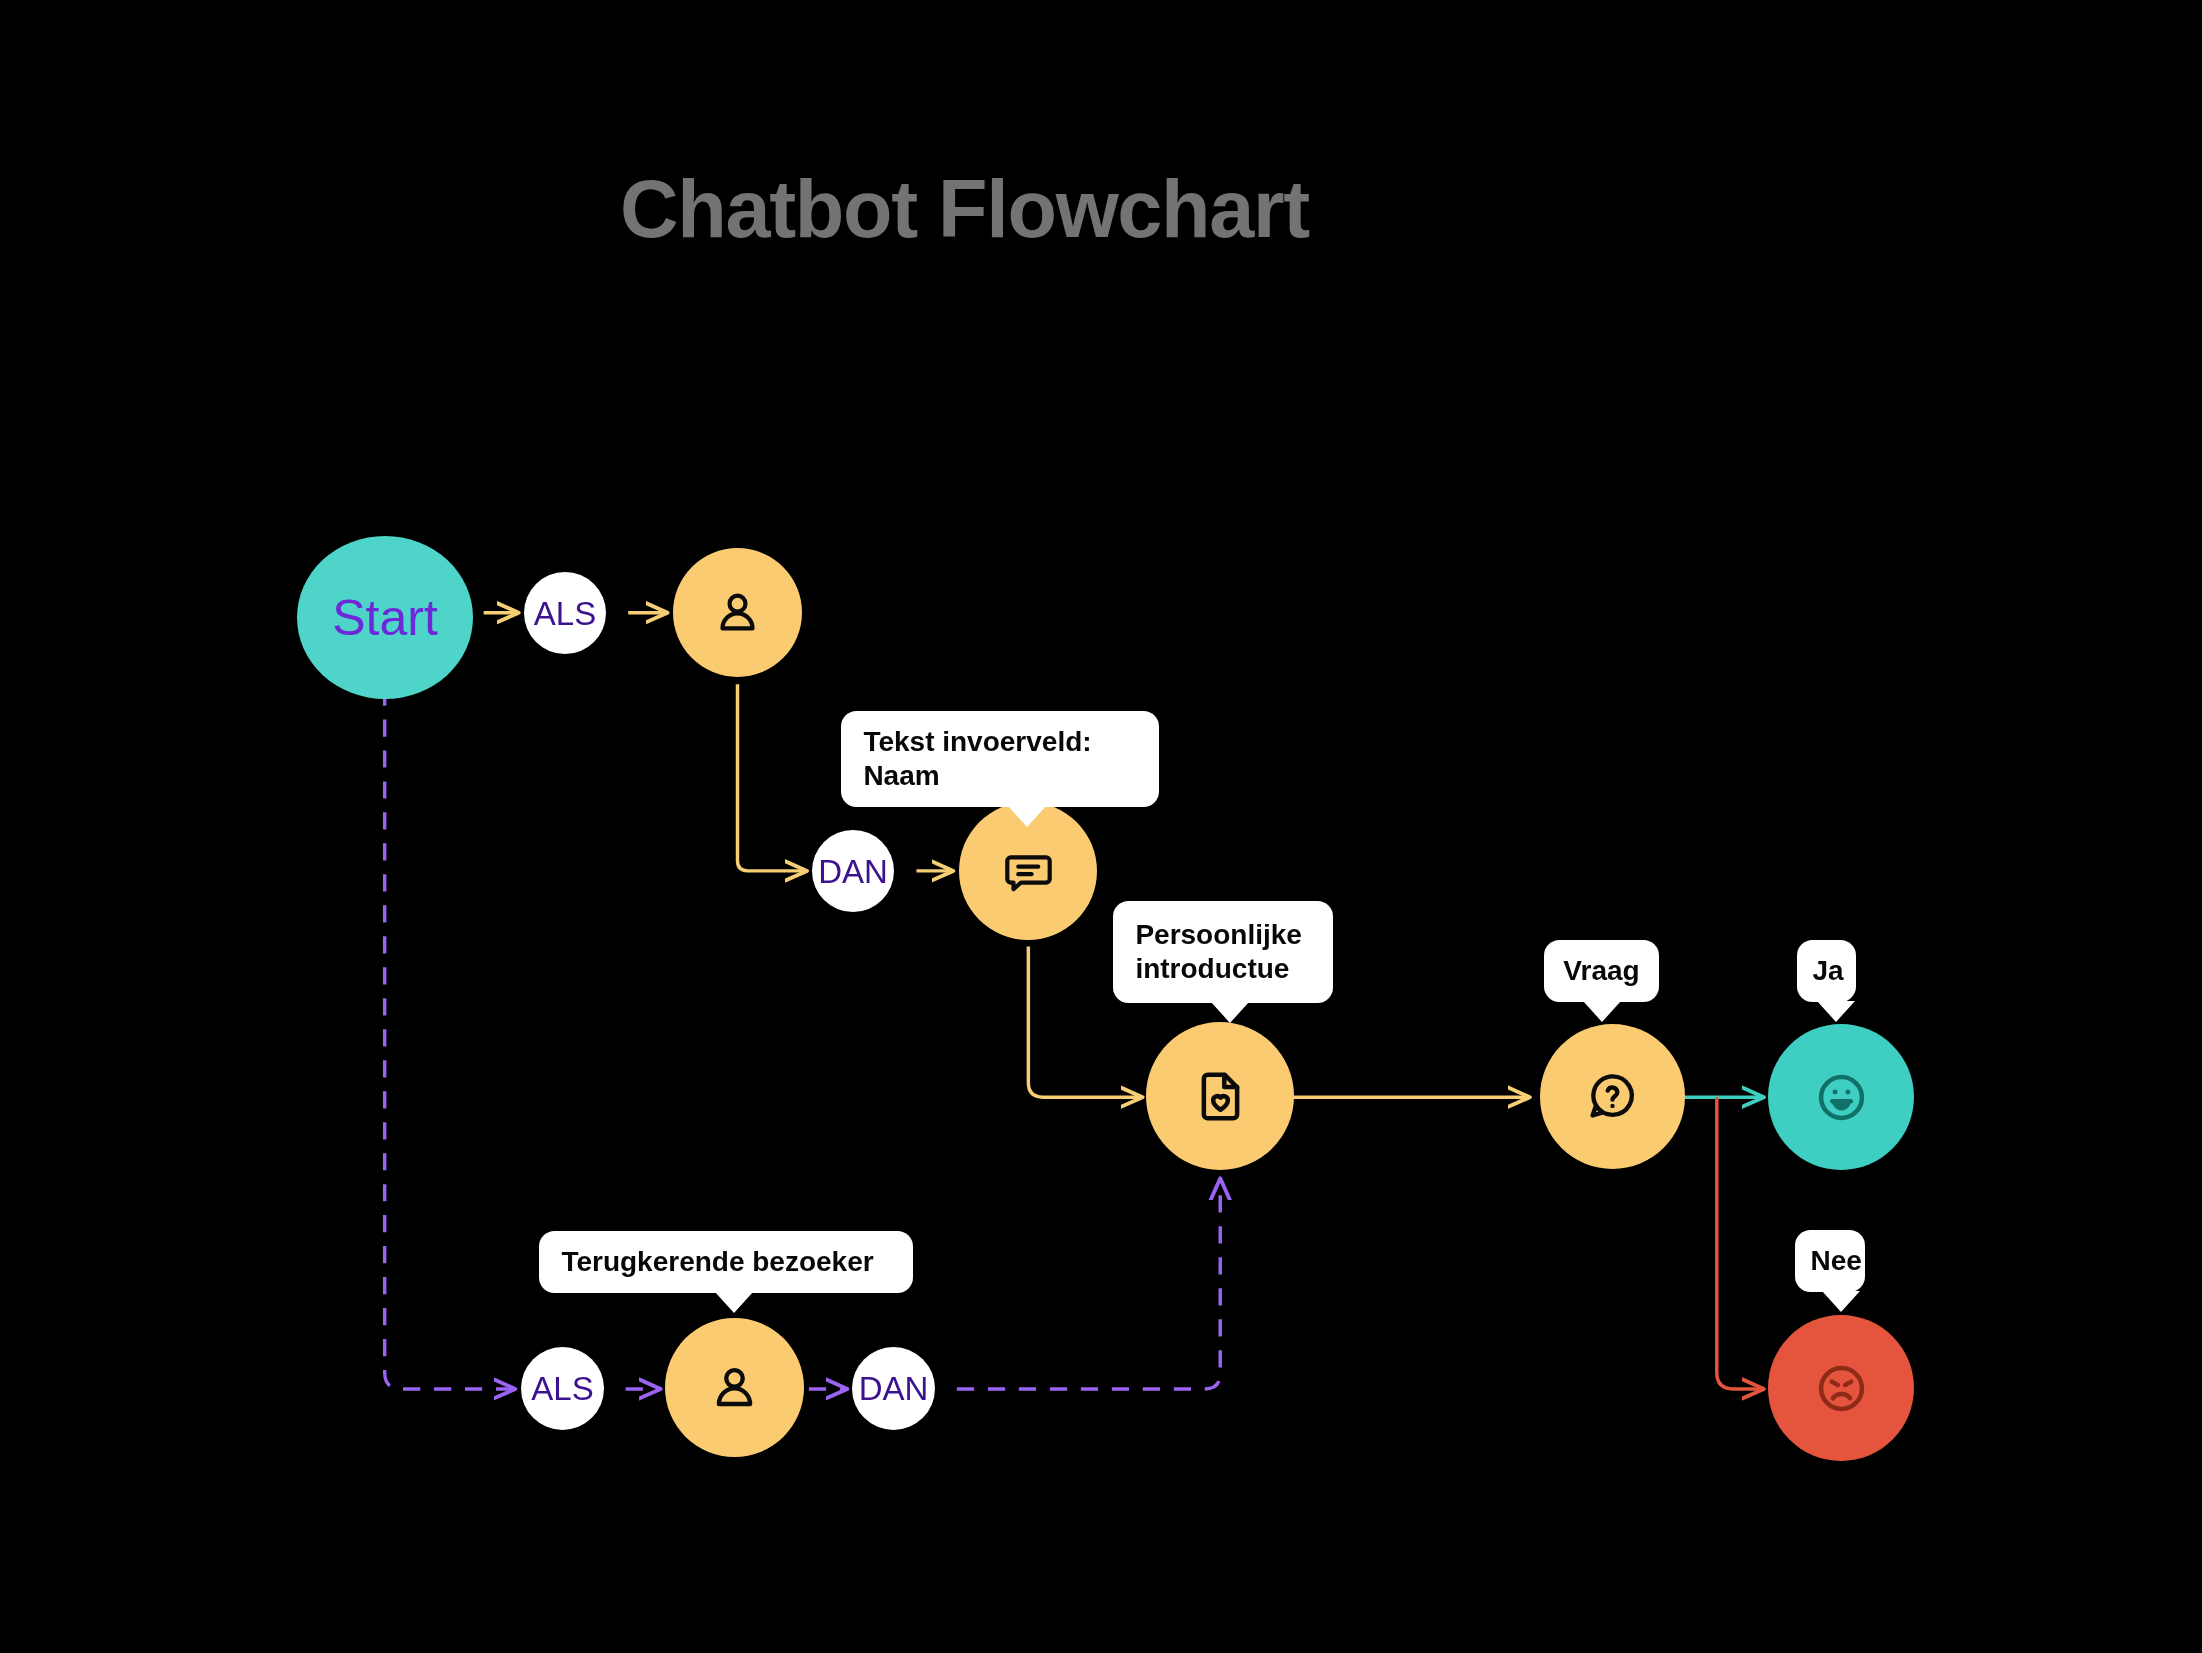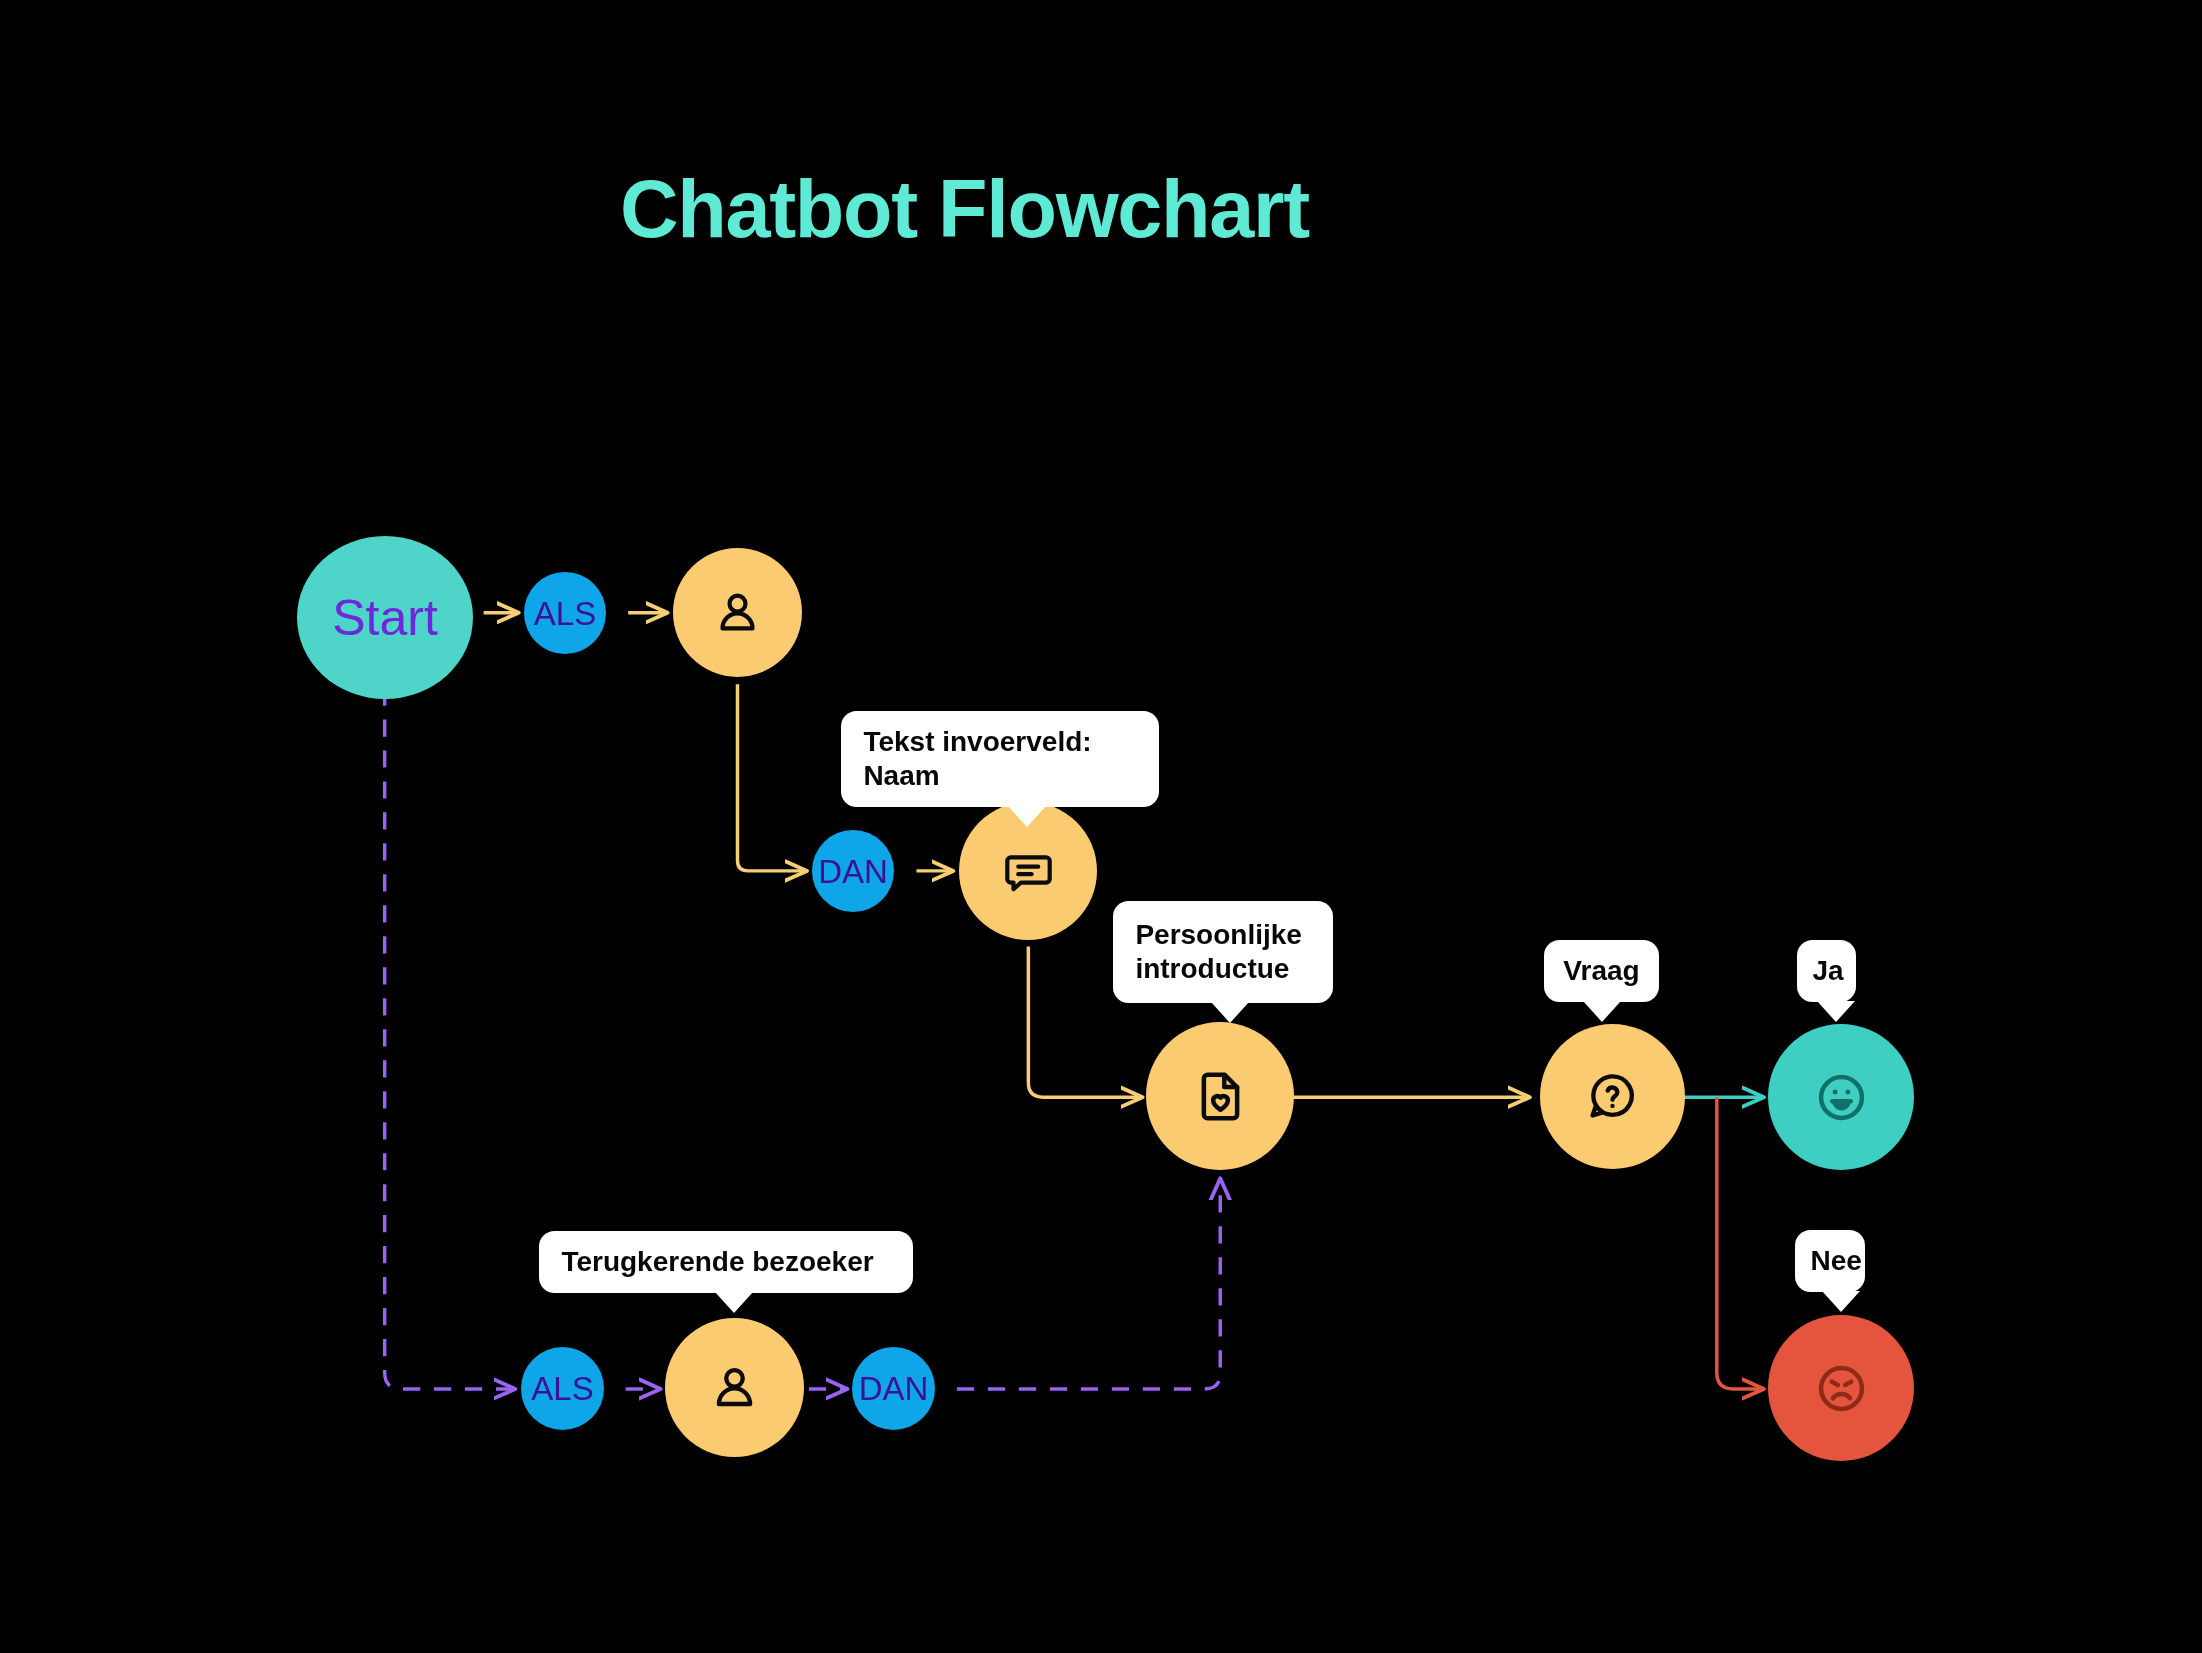--- a/index.html
+++ b/index.html
@@ -21,21 +21,21 @@
     background: #000000;
   }
 
   
   .title {
     position: absolute;
     left: 0;
     top: 169px;
     width: 1929px;
     text-align: center;
-    color: #5eead4;
+    color: #737373;
     font-size: 81px;
     font-weight: bold;
     letter-spacing: -1.3px;
     line-height: 1;
   }
 
   
   #edges {
     position: absolute;
     left: 0;
@@ -62,21 +62,21 @@
   .node-start {
     background: #4ED4C8;
   }
   .node-start .node-label-text {
     color: #6d28d9;
     font-size: 50px;
     font-weight: normal;
   }
 
   .node-cond {
-    background: #0ea5e9;
+    background: #ffffff;
   }
   .node-cond .node-label-text {
     color: #3B1290;
     font-size: 33px;
     font-weight: normal;
   }
 
   .node-amber { background: #FBCB72; }
   .node-teal  { background: #3ECFC2; }
   .node-red   { background: #E5543C; }

